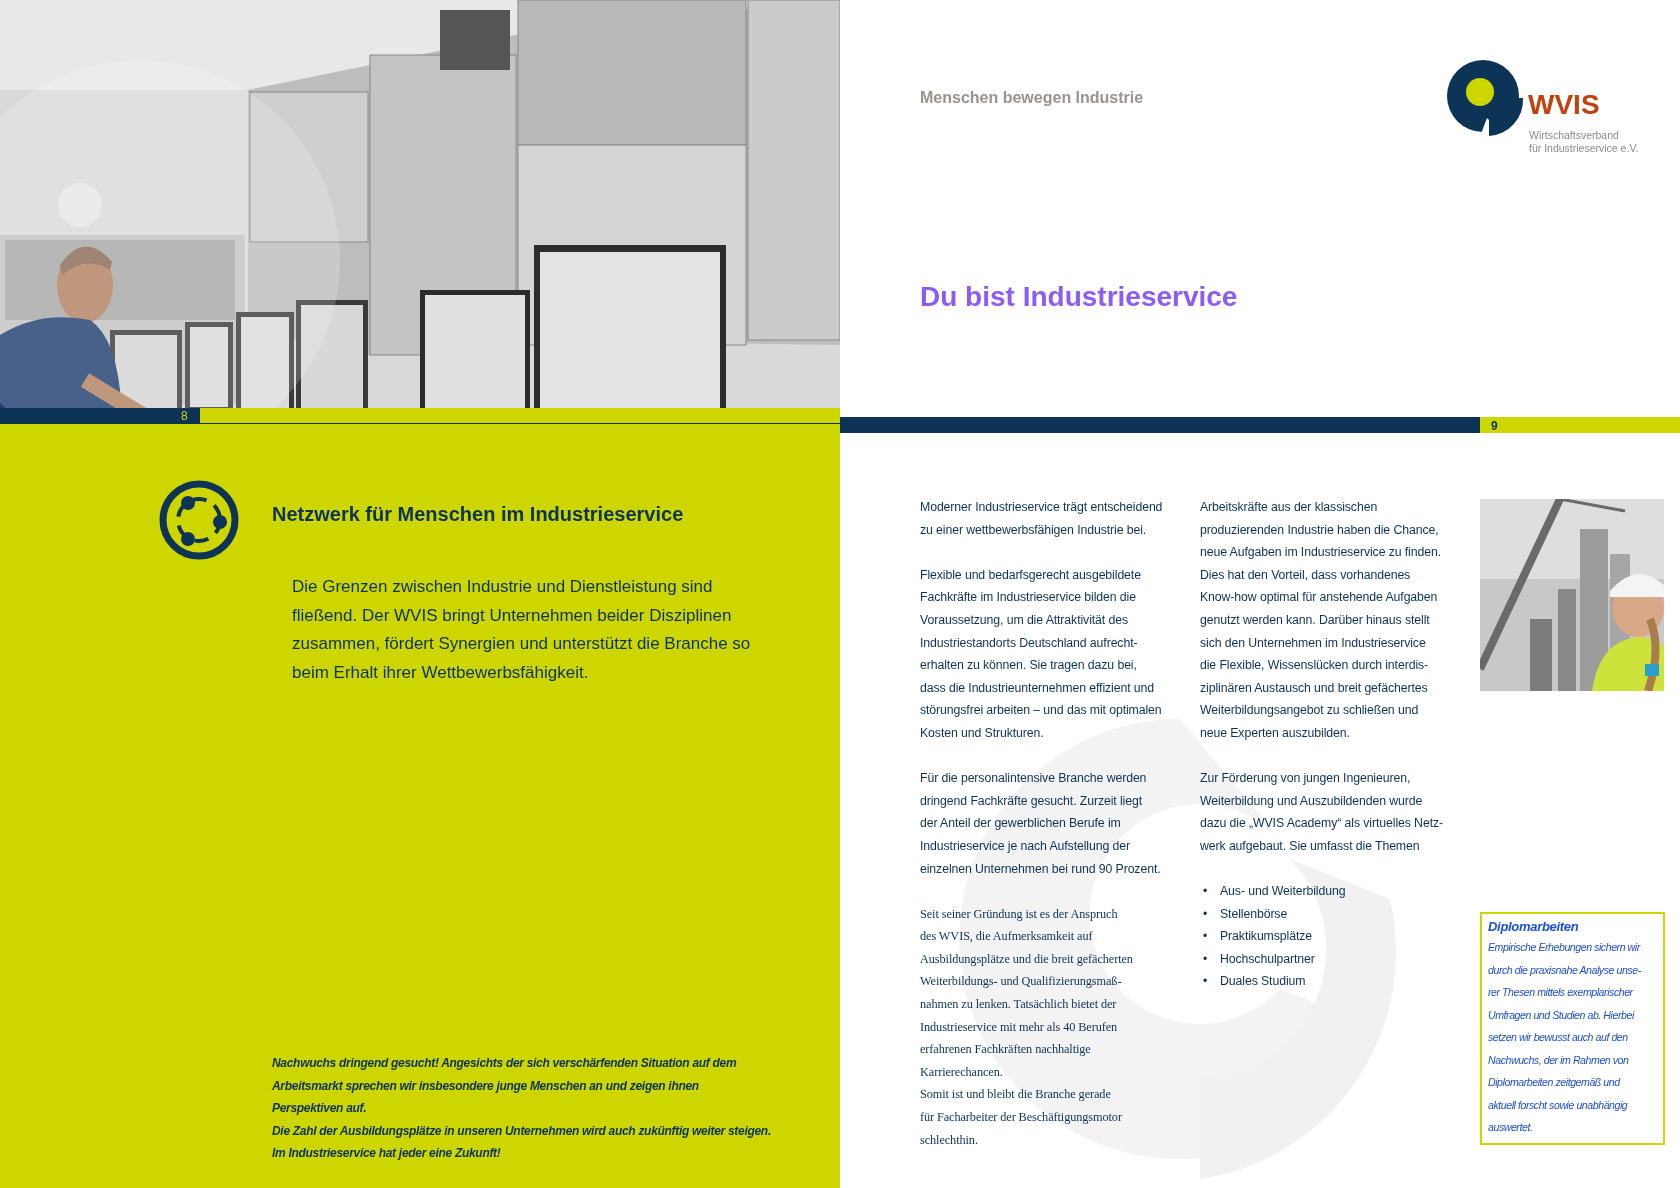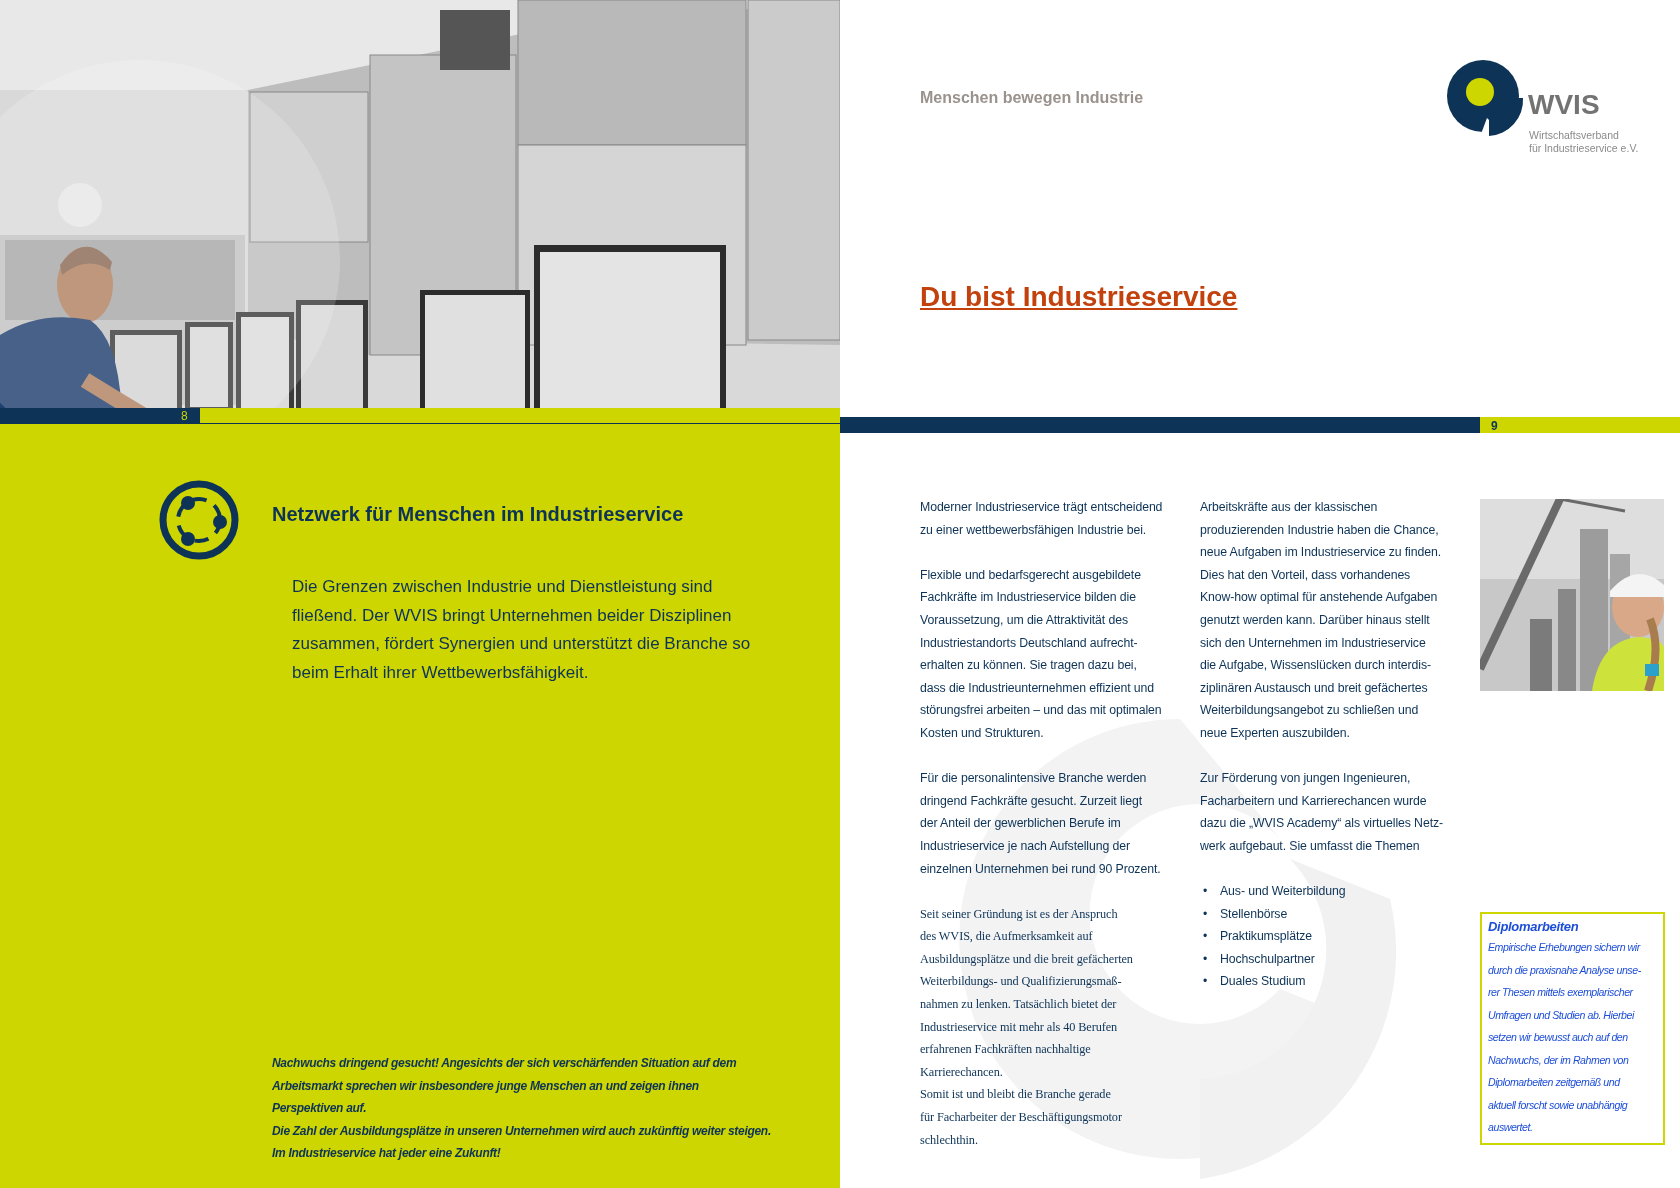--- a/index.html
+++ b/index.html
@@ -24,23 +24,23 @@
     .left-heading { position: absolute; left: 272px; top: 503px; font-size: 20px; font-weight: bold; color: #0d3357; text-align: right; }
     .left-body { position: absolute; left: 272px; top: 573px; width: 470px; font-size: 17px; line-height: 28.5px; color: #0d3357; margin-left: 20px; }
     .left-footer { position: absolute; left: 272px; top: 1052px; width: 500px; font-size: 12px; line-height: 22.5px;
       font-weight: bold; font-style: italic; color: #0d3357; letter-spacing: -0.3px; }
 
     
     .right-page { position: absolute; left: 840px; top: 9px; width: 840px; height: 1188px; background: #ffffff; overflow: hidden; }
     .watermark { position: absolute; left: 110px; top: 690px; }
     .tagline { position: absolute; left: 80px; top: 80px; font-size: 16px; font-weight: bold; color: #9a928c; }
     .logo { position: absolute; left: 605px; top: 49px; width: 215px; height: 100px; }
-    .logo-text { position: absolute; left: 688px; top: 80px; font-size: 28px; font-weight: bold; color: #737373; letter-spacing: 0px; }
+    .logo-text { position: absolute; left: 688px; top: 80px; font-size: 28px; font-weight: bold; color: #c2410c; letter-spacing: 0px; }
     .logo-sub { position: absolute; left: 689px; top: 120px; font-size: 10.5px; line-height: 13px; color: #8b8b8b; }
-    .right-title { position: absolute; left: 80px; top: 272px; font-size: 28px; font-weight: bold; color: #c2410c; text-decoration: underline; }
+    .right-title { position: absolute; left: 80px; top: 272px; font-size: 28px; font-weight: bold; color: #8b5cf6; }
 
     .band-right { position: absolute; left: 0; top: 408px; width: 840px; height: 16px; }
     .band-right .navy { position: absolute; left: 0; top: 0; width: 640px; height: 16px; background: #0d3357; }
     .band-right .lime { position: absolute; left: 640px; top: 0; width: 200px; height: 16px; background: #cdd600; }
     .page-num-right { position: absolute; left: 651px; top: 2px; font-size: 12px; font-weight: bold; color: #0d3357; }
 
     .col { position: absolute; font-size: 12.3px; line-height: 22.6px; color: #0d3357; letter-spacing: -0.1px; }
     .col1 { left: 80px; top: 487px; width: 260px; }
     .col2 { left: 360px; top: 487px; width: 270px; }
     .col p { margin-bottom: 22.6px; }
@@ -209,28 +209,28 @@
 
     <div class="col col2">
       <p>
         <span>Arbeitskräfte aus der klassischen</span><br>
         <span>produzierenden Industrie haben die Chance,</span><br>
         <span>neue Aufgaben im Industrieservice zu finden.</span><br>
         <span>Dies hat den Vorteil, dass vorhandenes</span><br>
         <span>Know-how optimal für anstehende Aufgaben</span><br>
         <span>genutzt werden kann. Darüber hinaus stellt</span><br>
         <span>sich den Unternehmen im Industrieservice</span><br>
-        <span>die Aufgabe, Wissenslücken durch interdis-</span><br>
+        <span>die Flexible, Wissenslücken durch interdis-</span><br>
         <span>ziplinären Austausch und breit gefächertes</span><br>
         <span>Weiterbildungsangebot zu schließen und</span><br>
         <span>neue Experten auszubilden.</span>
       </p>
       <p>
         <span>Zur Förderung von jungen Ingenieuren,</span><br>
-        <span>Facharbeitern und Karrierechancen wurde</span><br>
+        <span>Weiterbildung und Auszubildenden wurde</span><br>
         <span>dazu die „WVIS Academy“ als virtuelles Netz-</span><br>
         <span>werk aufgebaut. Sie umfasst die Themen</span>
       </p>
       <ul class="bullets">
         <li>Aus- und Weiterbildung</li>
         <li>Stellenbörse</li>
         <li>Praktikumsplätze</li>
         <li>Hochschulpartner</li>
         <li>Duales Studium</li>
       </ul>

